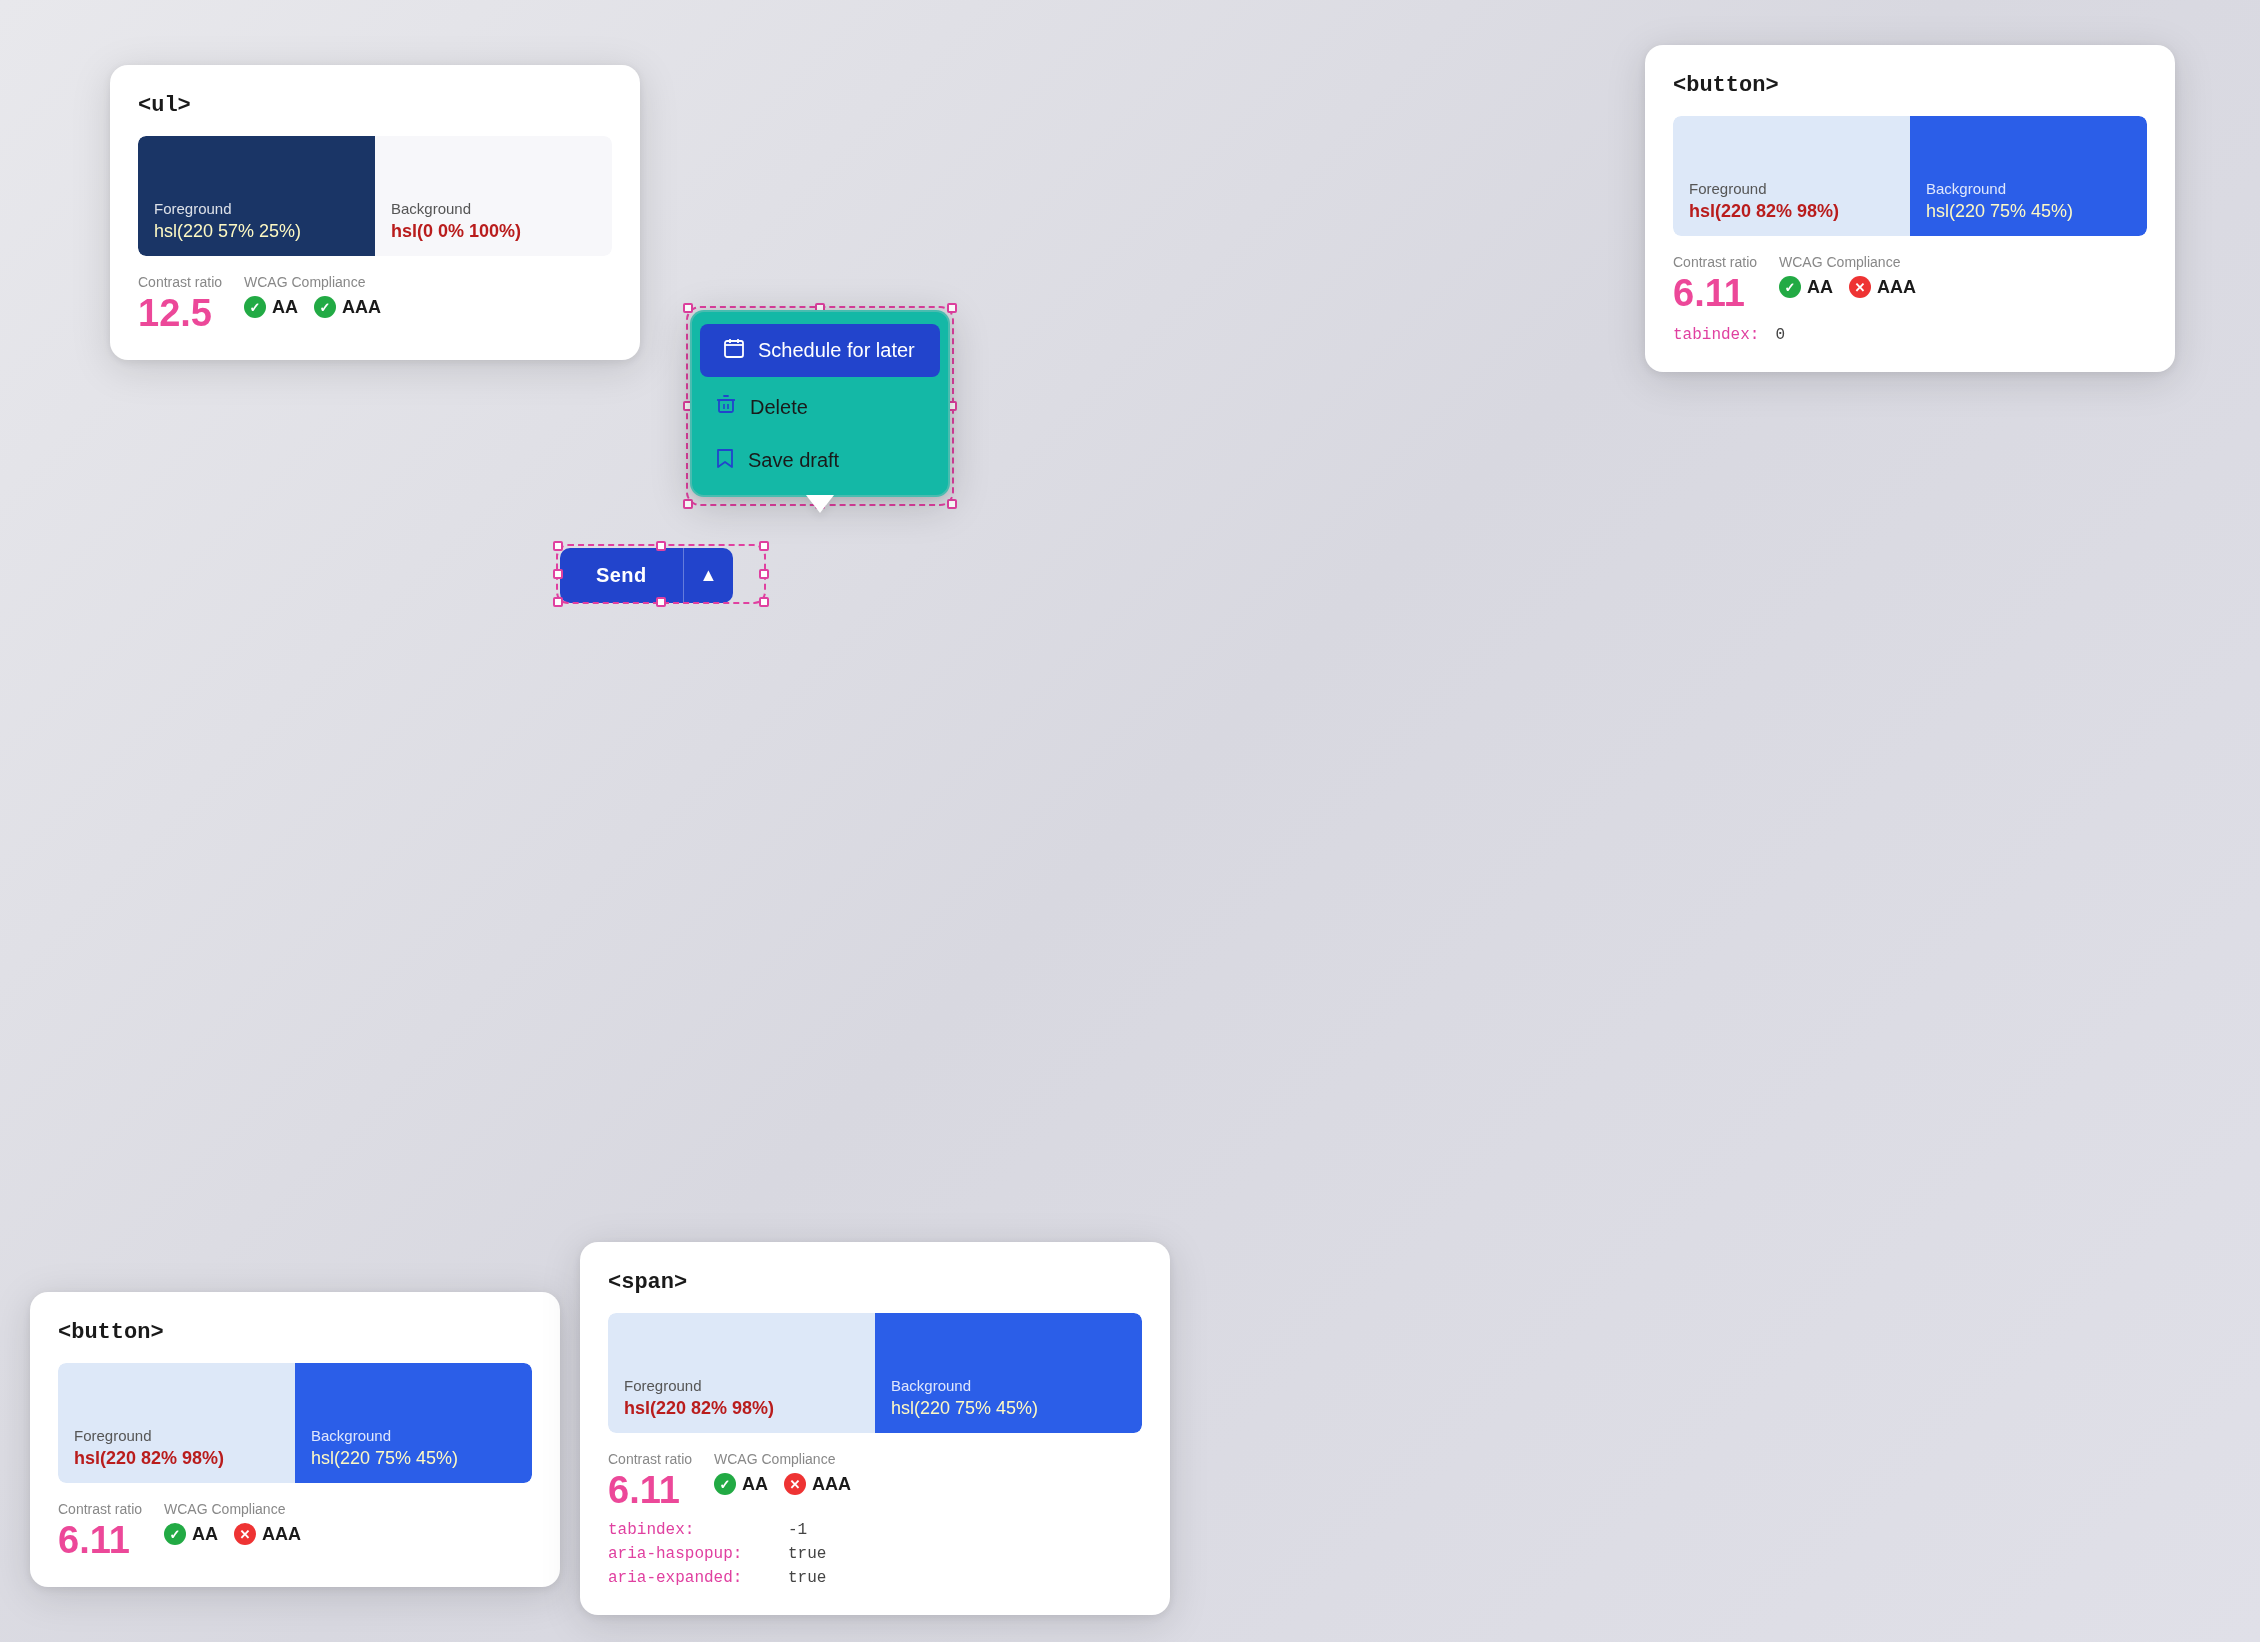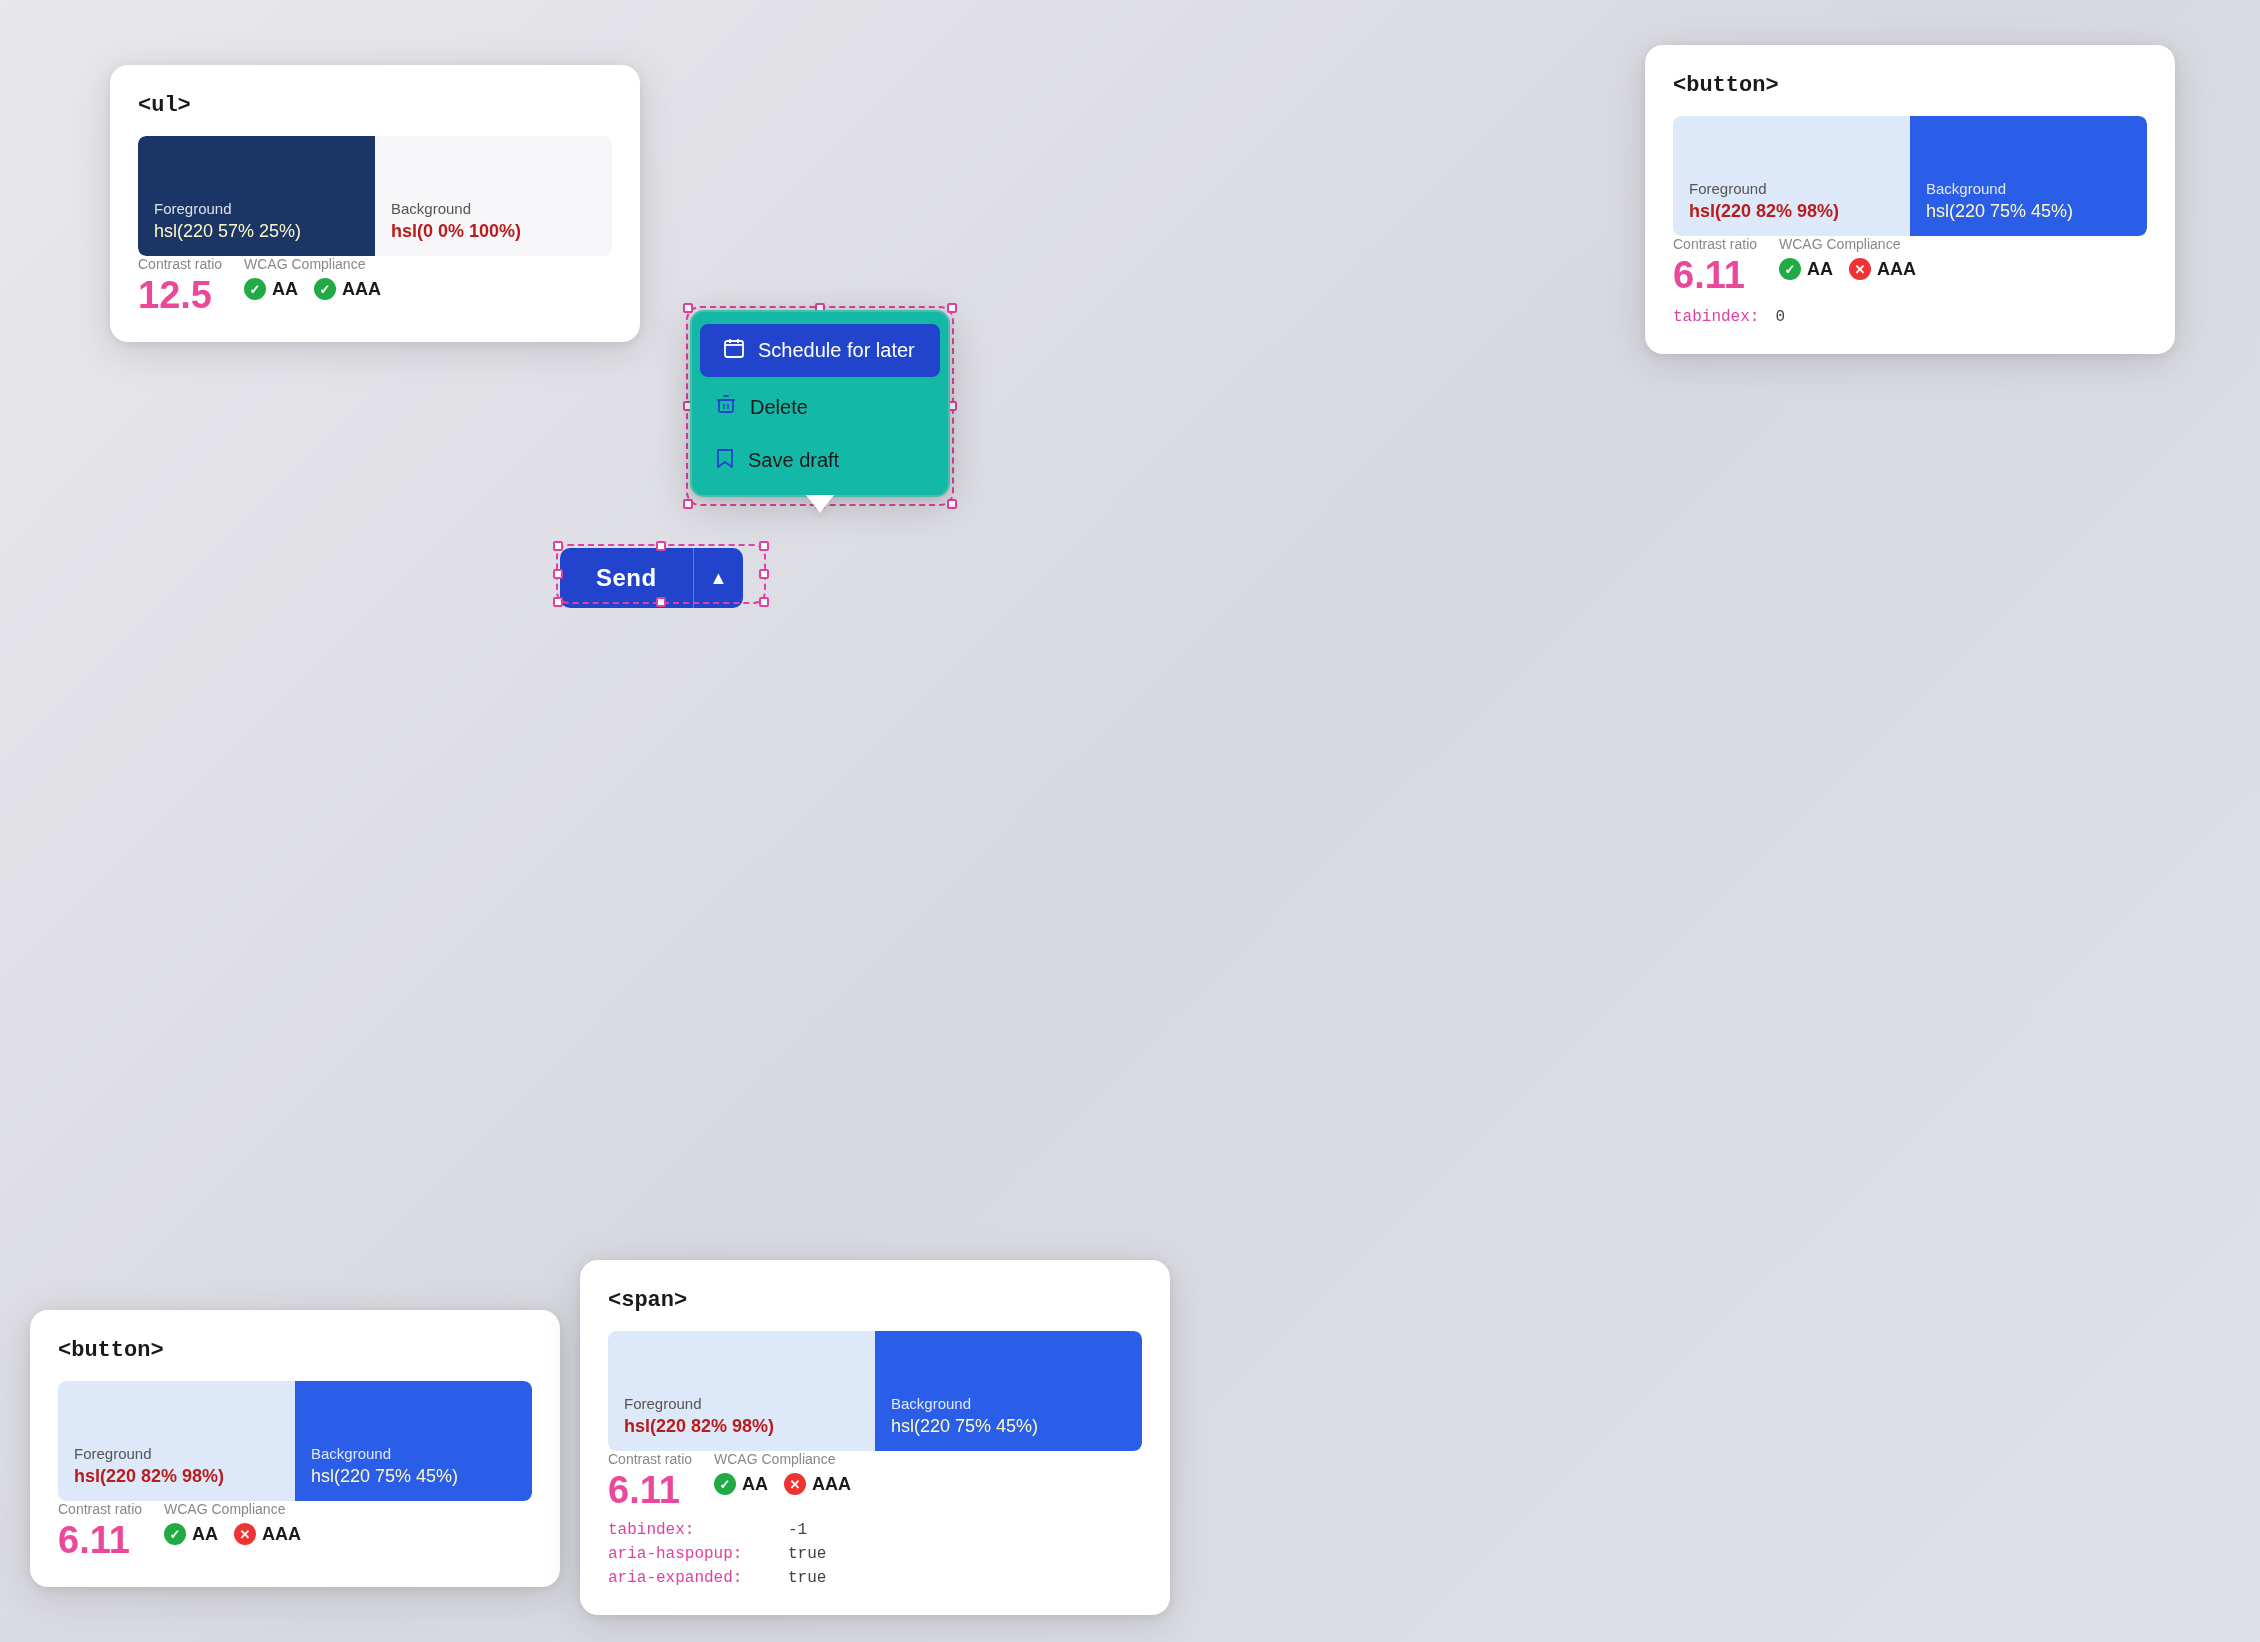--- a/index.html
+++ b/index.html
@@ -26,20 +26,21 @@
       font-size: 22px;
       font-weight: 700;
       color: #1a1a1a;
       margin-bottom: 18px;
       font-family: 'Courier New', monospace;
     }
 
     .color-swatches {
       display: flex;
       gap: 0;
+      margin-bottom: 18px;
       border-radius: 8px;
       overflow: hidden;
     }
 
     .swatch {
       flex: 1;
       padding: 18px 16px 14px;
       display: flex;
       flex-direction: column;
       justify-content: flex-end;
@@ -220,21 +221,21 @@
       left: 560px;
       display: flex;
       z-index: 25;
     }
 
     .send-btn {
       background: #2244cc;
       color: white;
       border: none;
       padding: 16px 36px;
-      font-size: 24px;
+      font-size: 20px;
       font-weight: 700;
       border-radius: 10px 0 0 10px;
       cursor: pointer;
       letter-spacing: 0.02em;
     }
 
     .send-caret-btn {
       background: #2244cc;
       color: white;
       border: none;

